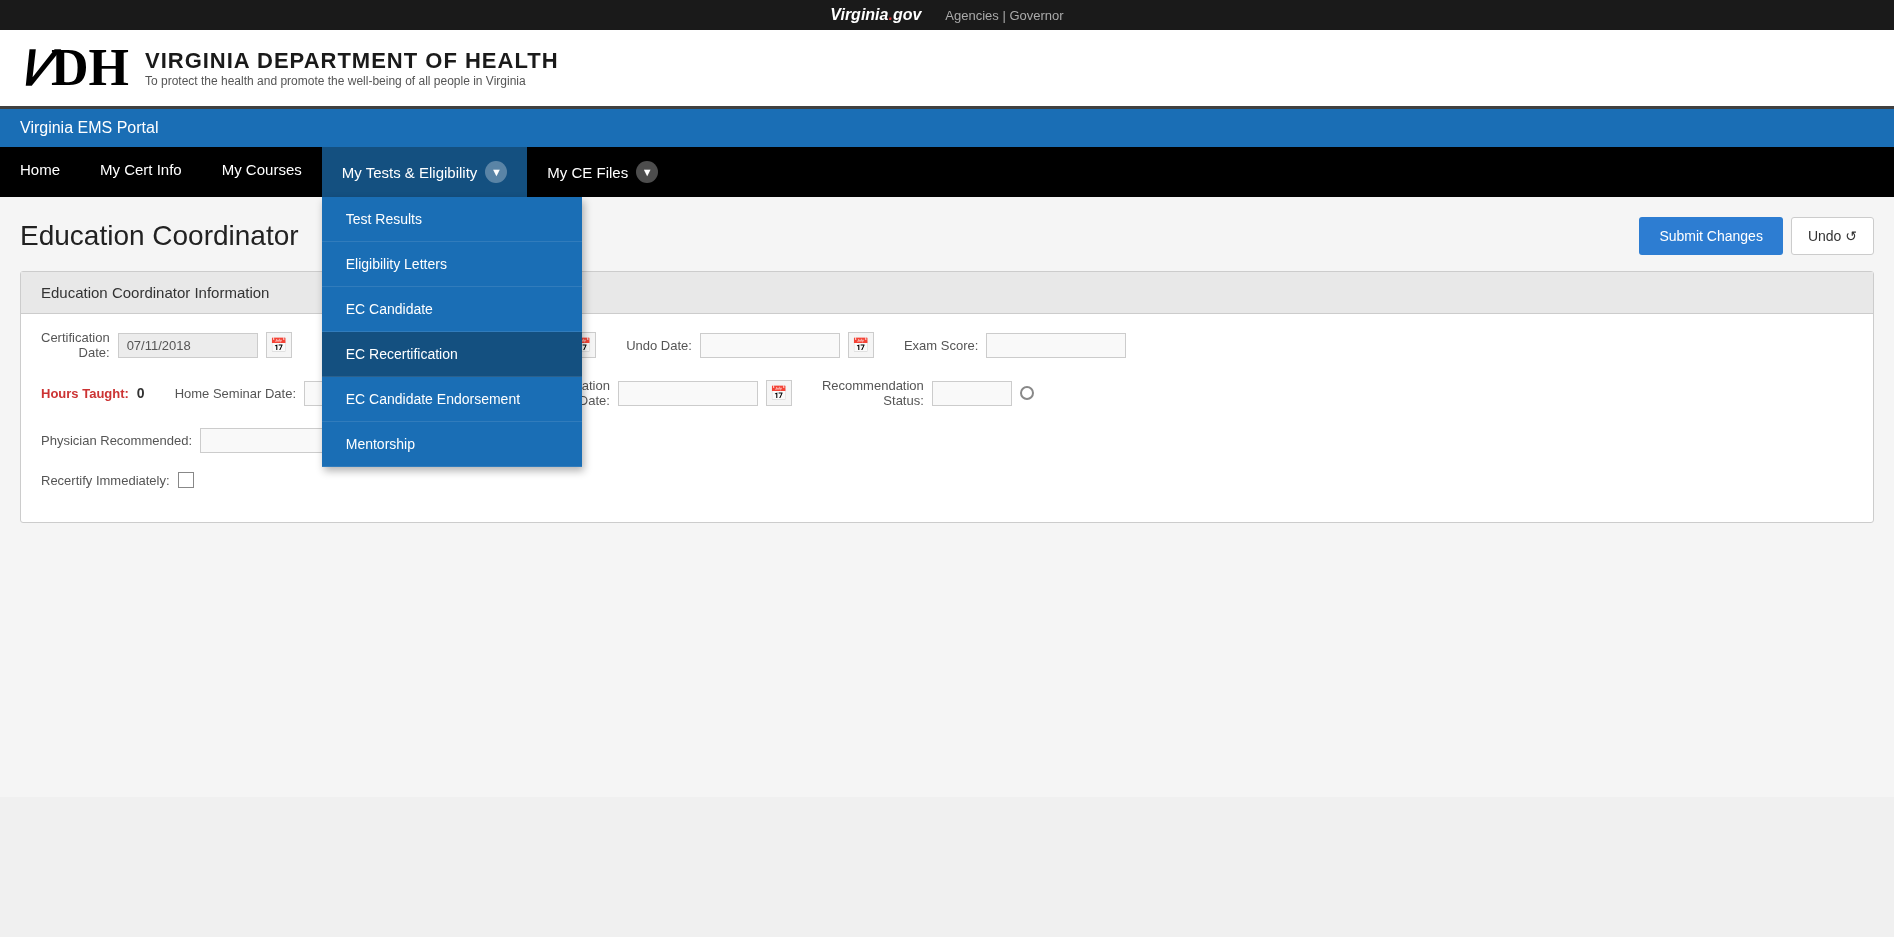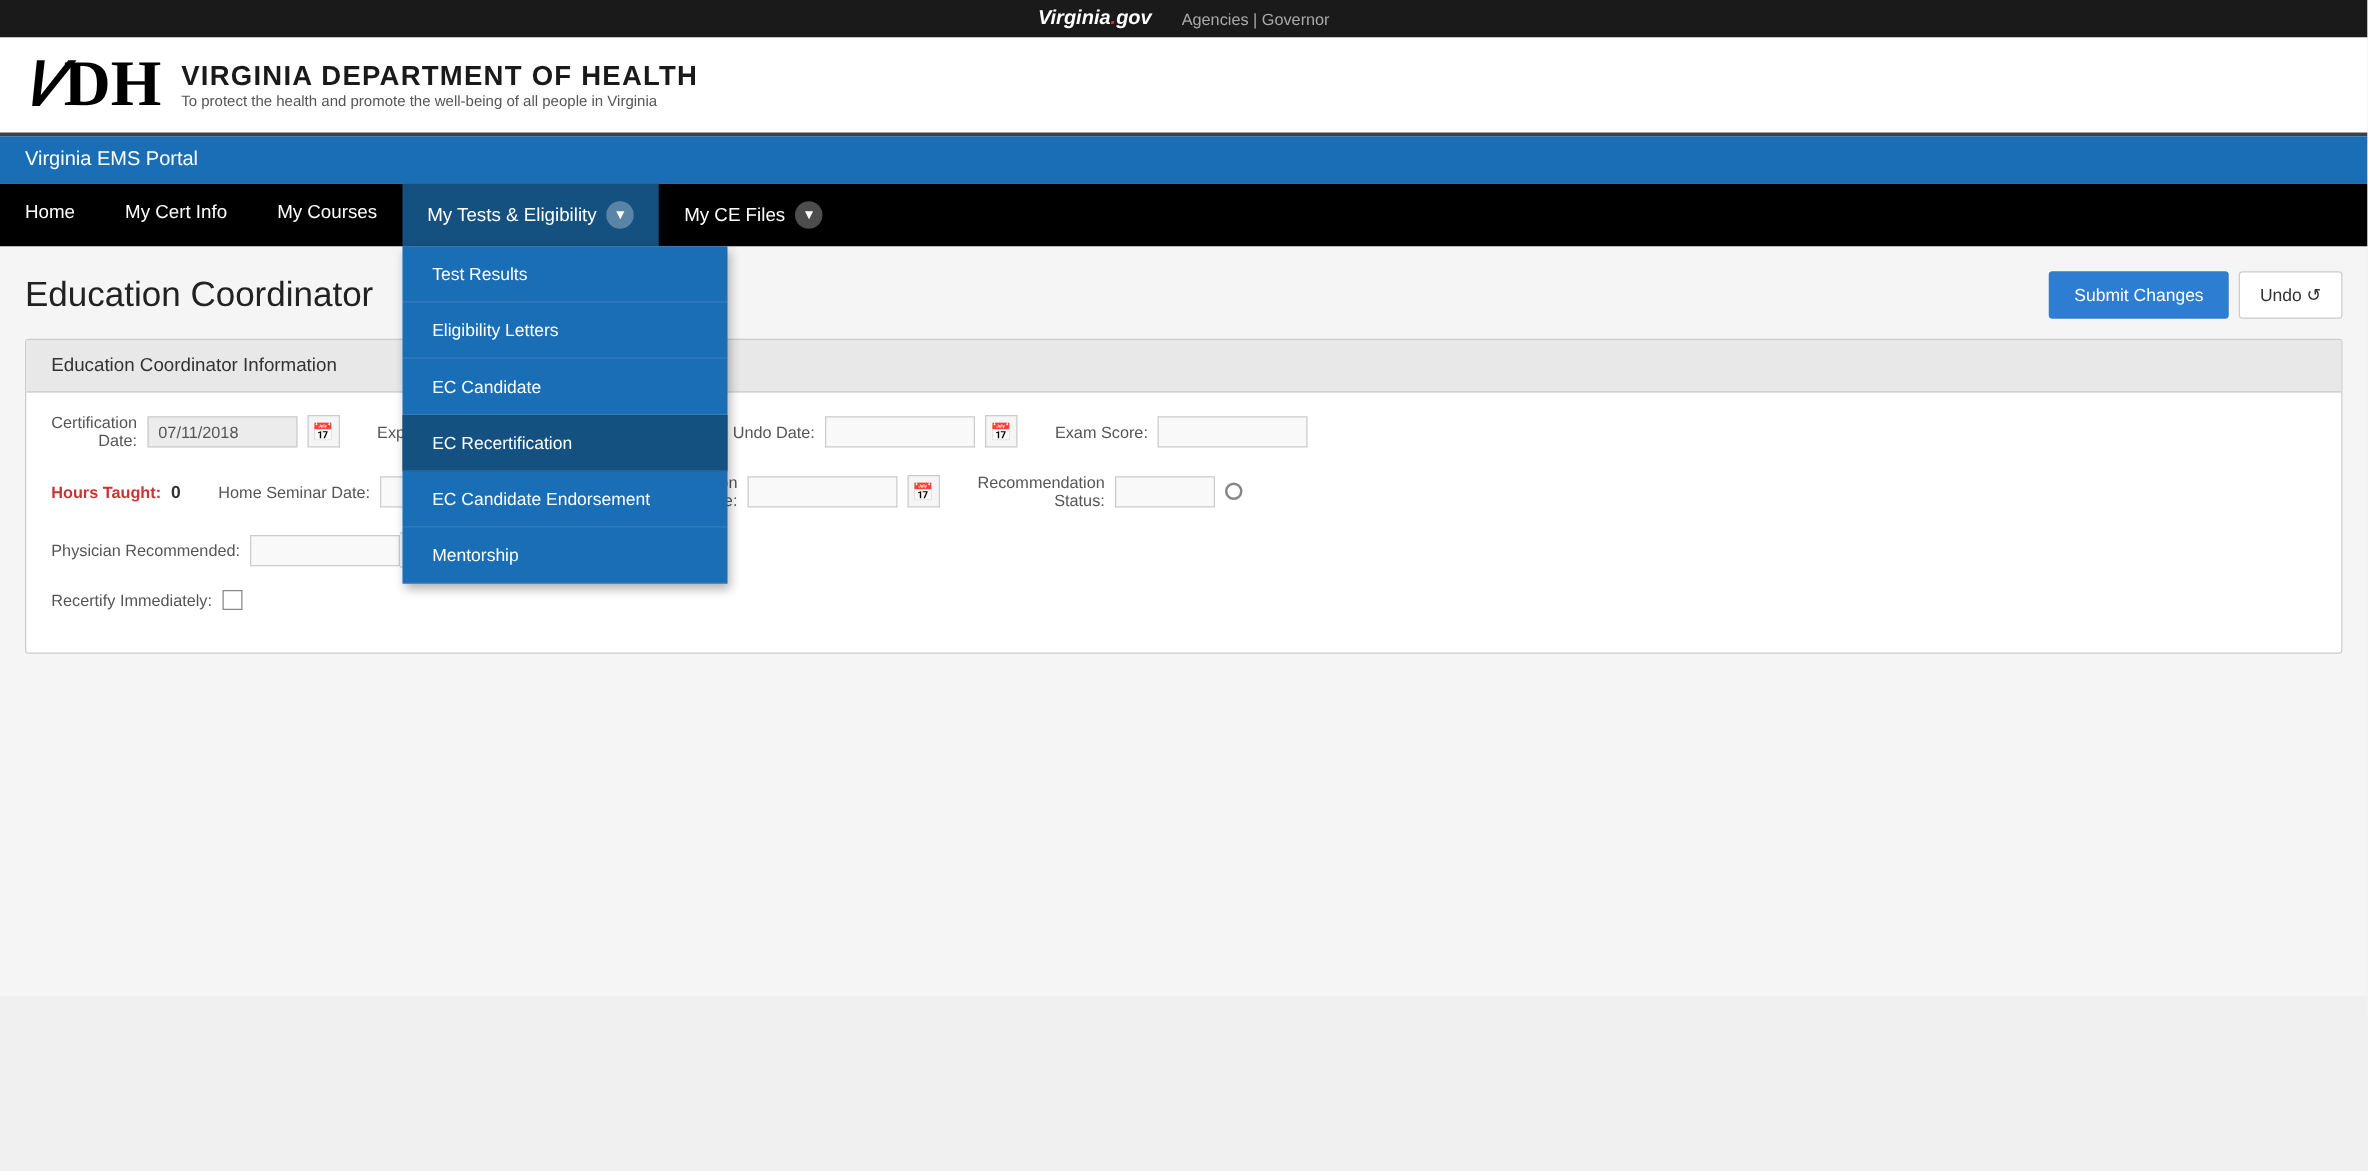--- a/index.html
+++ b/index.html
@@ -212,21 +212,21 @@
       text-align: right;
     }
     .form-field label.required {
       color: #cc3333;
       font-weight: bold;
     }
     .form-field input[type="text"] {
       border: 1px solid #ccc;
       padding: 4px 8px;
       font-size: 13px;
-      width: 120px;
+      width: 140px;
       background: #f9f9f9;
       color: #555;
     }
     .form-field input[type="text"].readonly {
       background: #ececec;
     }
     .cal-icon {
       width: 26px;
       height: 26px;
       border: 1px solid #ccc;

